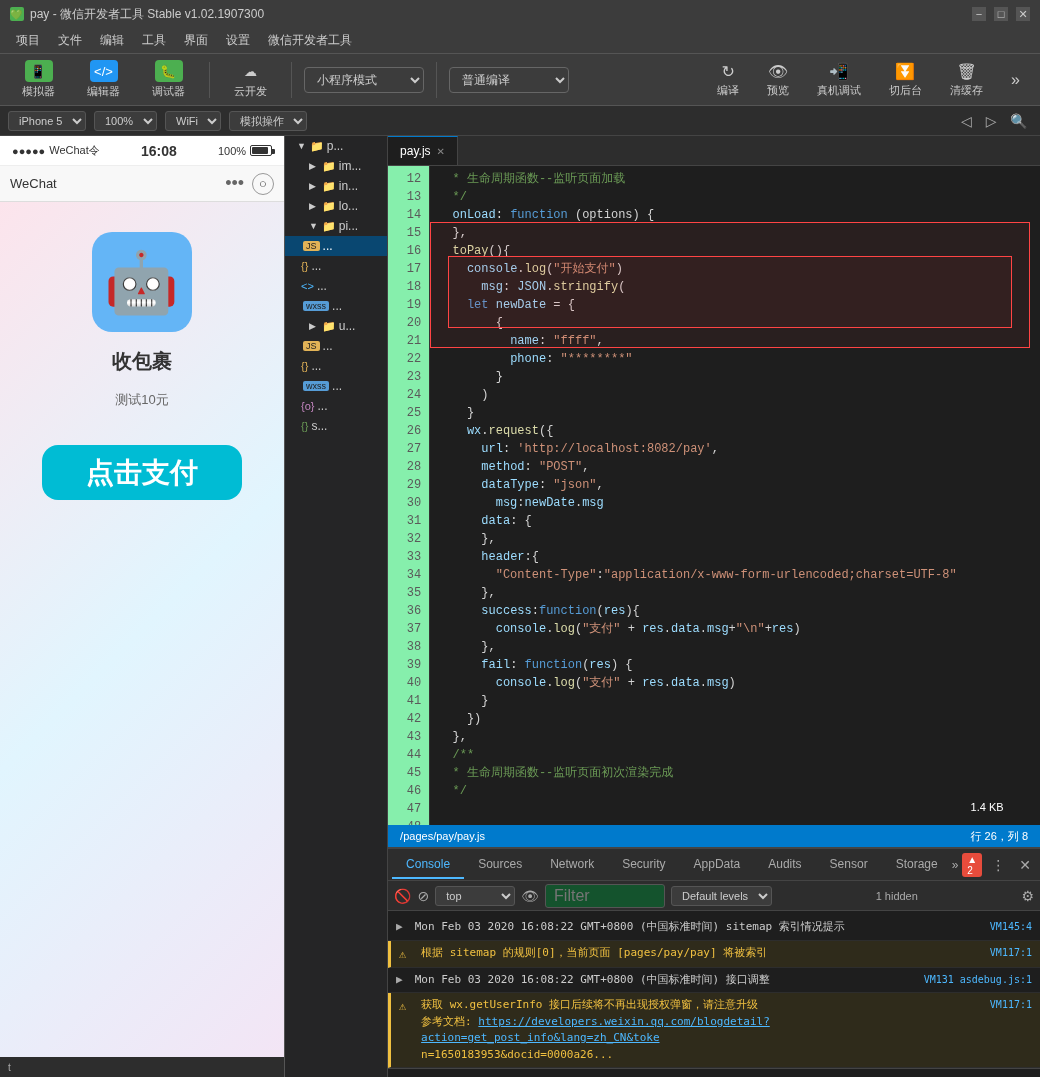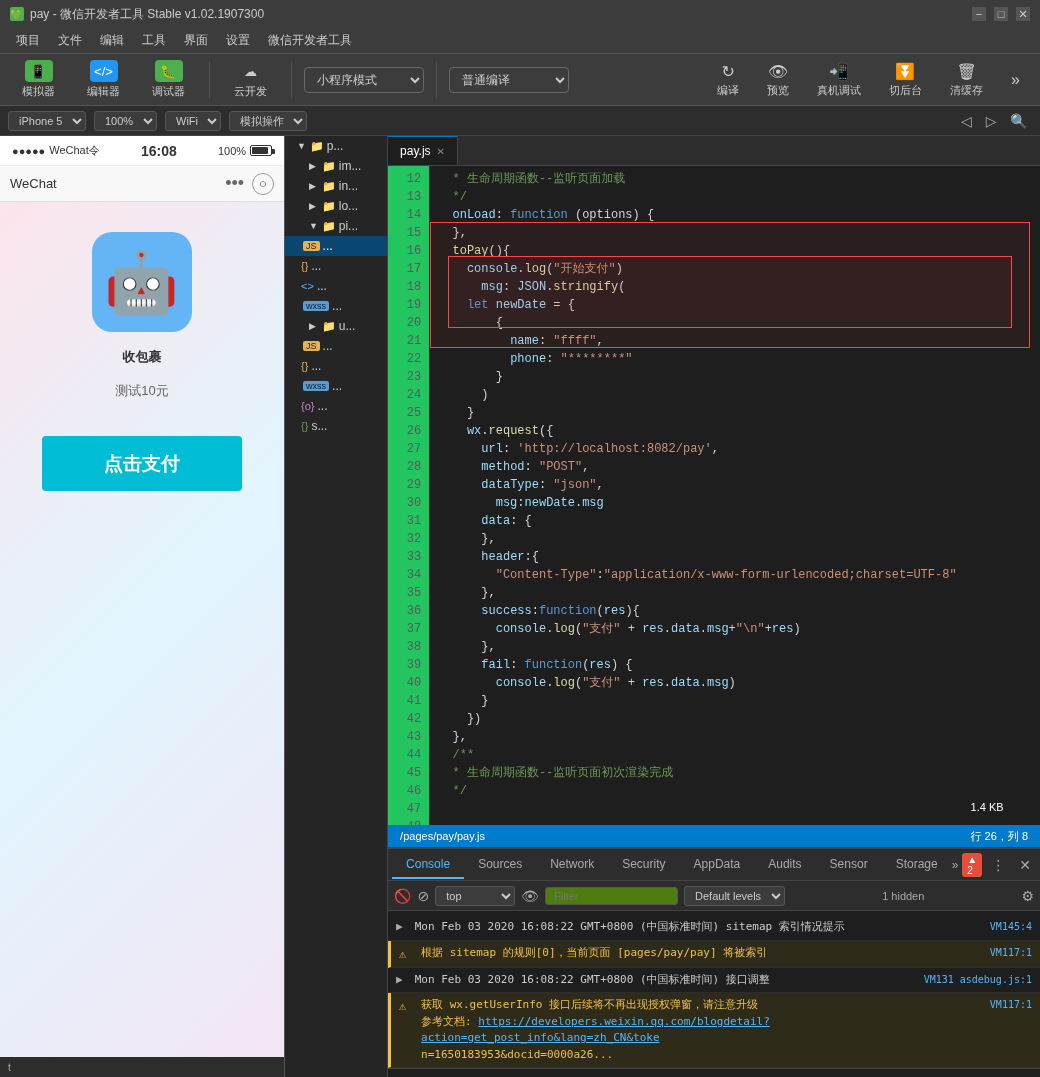--- a/index.html
+++ b/index.html
@@ -183,31 +183,31 @@
       width: 100px;
       height: 100px;
       border-radius: 20px;
       background: #64b5f6;
       overflow: hidden;
       display: flex;
       align-items: center;
       justify-content: center;
       font-size: 50px;
     }
-    .product-name { font-size: 13px; color: #333; font-weight: bold; }
+    .product-name { font-size: 20px; color: #333; font-weight: bold; }
     .product-price { font-size: 13px; color: #666; }
     .pay-btn {
       width: 200px;
       height: 55px;
       background: #00bcd4;
-      border-radius: 4px;
+      border-radius: 16px;
       display: flex;
       align-items: center;
       justify-content: center;
-      font-size: 19px;
+      font-size: 28px;
       font-weight: bold;
       color: white;
       cursor: pointer;
       margin-top: 20px;
     }
 
     
     .file-tree-panel {
       width: 130px;
       background: #252526;
@@ -262,21 +262,21 @@
     .tab.active { background: #1e1e1e; color: #fff; border-top: 1px solid #007acc; }
     .tab-close { font-size: 10px; color: #888; cursor: pointer; }
 
     .code-area {
       flex: 1;
       display: flex;
       overflow: hidden;
       position: relative;
     }
     .line-numbers {
-      background: #22c55e;
+      background: #86efac;
       color: #5a5a5a;
       font-size: 12px;
       font-family: 'Consolas', 'Courier New', monospace;
       padding: 4px 8px 4px 12px;
       text-align: right;
       line-height: 18px;
       user-select: none;
       min-width: 42px;
       border-right: 1px solid #333;
     }
@@ -340,27 +340,27 @@
       background: #2d2d2d;
       height: 30px;
       display: flex;
       align-items: center;
       padding: 0 6px;
       gap: 6px;
       border-bottom: 1px solid #444;
     }
     .devtools-toolbar-btn { background: none; border: none; color: #aaa; cursor: pointer; font-size: 14px; }
     .filter-input {
-      background: #4d7c0f;
+      background: #14532d;
       border: 1px solid #555;
       color: #ccc;
       padding: 2px 8px;
       border-radius: 3px;
-      font-size: 11px;
-      width: 133px;
+      font-size: 16px;
+      width: 120px;
     }
     .levels-select {
       background: #3c3c3c;
       border: 1px solid #555;
       color: #ccc;
       padding: 2px 6px;
       border-radius: 3px;
       font-size: 11px;
       cursor: pointer;
     }

